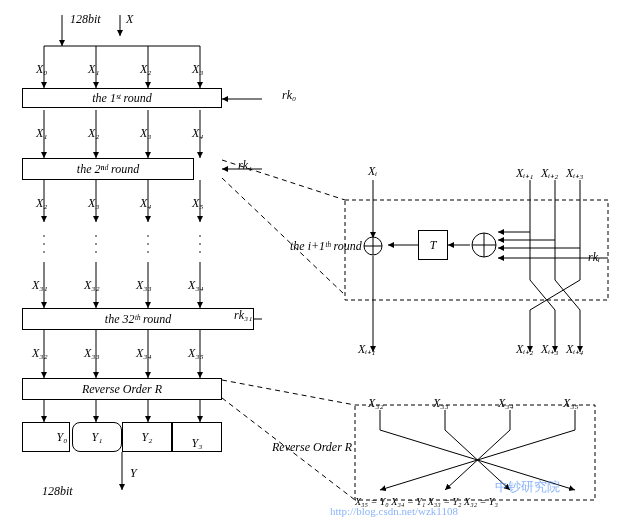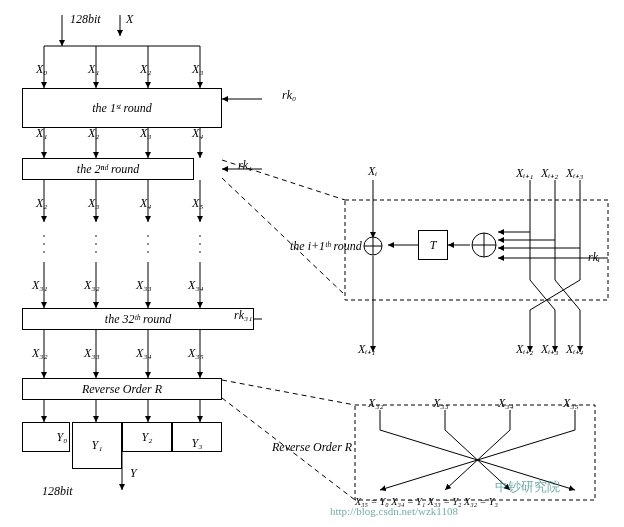--- a/index.html
+++ b/index.html
@@ -23,21 +23,21 @@
     align-items: center;
     justify-content: center;
     font-style: italic;
   }
   svg { position: absolute; top: 0; left: 0; }
   .lbl { position: absolute; font-style: italic; white-space: nowrap; }
   .watermark {
     position: absolute;
     font-style: normal;
     font-size: 11px;
-    color: #0f766e;
+    color: #3b82f6;
     opacity: 0.6;
   }
 </style>
 </head>
 <body>
 
 <svg width="624" height="527">
   <defs>
     <marker id="ah" markerWidth="8" markerHeight="8" refX="6" refY="3" orient="auto">
       <path d="M0,0 L6,3 L0,6 Z" fill="#000"></path>
@@ -186,21 +186,21 @@
 </svg>
 
 <div class="lbl" style="left:70px; top:12px;">128bit</div>
 <div class="lbl" style="left:126px; top:12px;">X</div>
 
 <div class="lbl" style="left:36px; top:62px;">X₀</div>
 <div class="lbl" style="left:88px; top:62px;">X₁</div>
 <div class="lbl" style="left:140px; top:62px;">X₂</div>
 <div class="lbl" style="left:192px; top:62px;">X₃</div>
 
-<div class="box abs" style="left:22px; top:88px; width:200px; height:40px;">
+<div class="box abs" style="left:22px; top:88px; width:200px; height:20px;">
   <span>the  1ˢᵗ  round</span>
 </div>
 <div class="lbl" style="left:238px; top:88px;margin-left:44px;">rk₀</div>
 
 <div class="lbl" style="left:36px; top:126px;">X₁</div>
 <div class="lbl" style="left:88px; top:126px;">X₂</div>
 <div class="lbl" style="left:140px; top:126px;">X₃</div>
 <div class="lbl" style="left:192px; top:126px;">X₄</div>
 
 <div class="box abs" style="left:22px; top:158px; width:172px; height:22px;">
@@ -228,21 +228,21 @@
 <div class="lbl" style="left:136px; top:346px;">X₃₄</div>
 <div class="lbl" style="left:188px; top:346px;">X₃₅</div>
 
 <div class="box abs" style="left:22px; top:378px; width:200px; height:22px;">
   <span>Reverse Order R</span>
 </div>
 
 <div class="box abs" style="left:22px; top:422px; width:48px; height:30px;padding-left:32px;">
     <span>Y₀</span>
   </div>
-<div class="box abs" style="left:72px; top:422px; width:50px; height:47px;">
+<div class="box abs" style="left:72px; top:422px; width:50px; height:30px;border-radius:8px;">
     <span>Y₁</span>
   </div>
 <div class="box abs" style="left:122px; top:422px; width:50px; height:30px;">
     <span>Y₂</span>
   </div>
 <div class="box abs" style="left:172px; top:422px; width:50px; height:30px;align-items:flex-end;">
     <span>Y₃</span>
   </div>
 
 <div class="lbl" style="left:42px; top:484px;">128bit</div>

